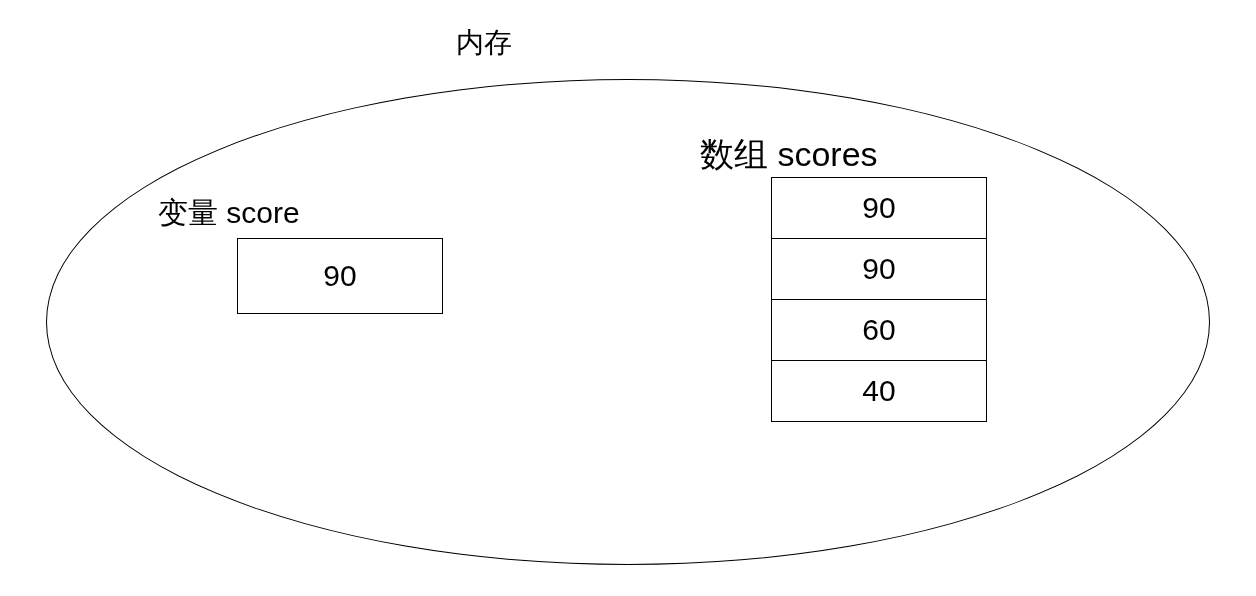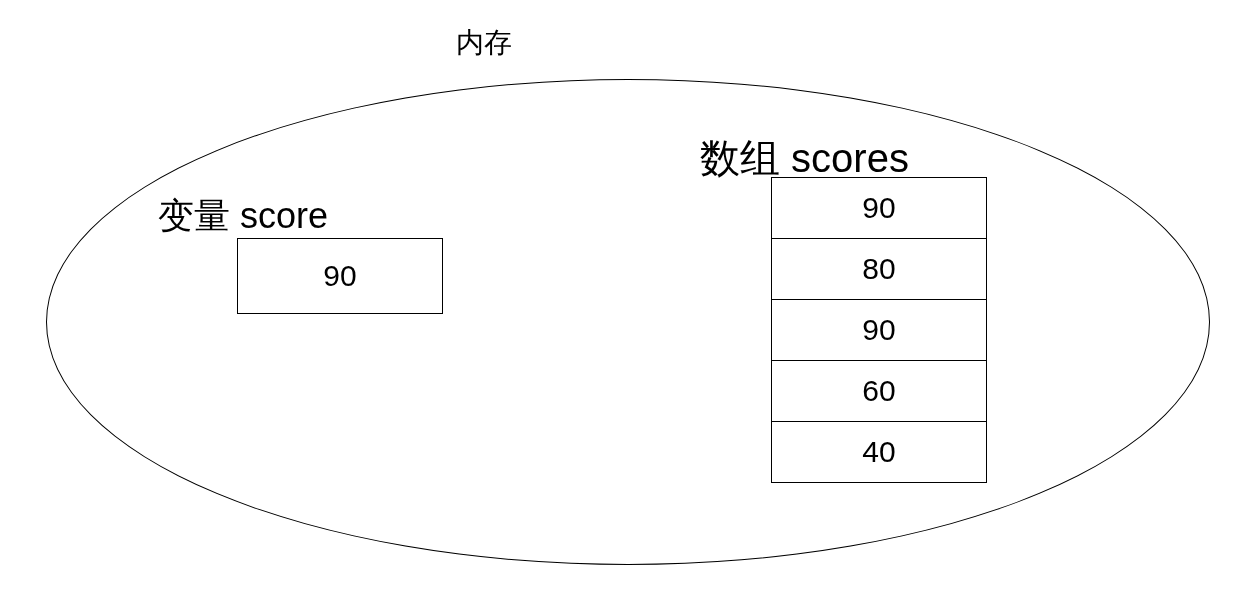--- a/index.html
+++ b/index.html
@@ -27,41 +27,41 @@
     left: 456px;
     top: 28px;
     font-size: 28px;
     line-height: 1.1;
     white-space: nowrap;
   }
   .var-label {
     position: absolute;
     left: 158px;
     top: 196px;
-    font-size: 36px;
+    font-size: 30px;
     line-height: 1.1;
     white-space: nowrap;
   }
   .var-box {
     position: absolute;
     left: 237px;
     top: 238px;
     width: 206px;
     height: 76px;
     border: 1px solid #000000;
     display: flex;
     align-items: center;
     justify-content: center;
     font-size: 30px;
   }
   .arr-label {
     position: absolute;
     left: 700px;
     top: 136px;
-    font-size: 40px;
+    font-size: 34px;
     line-height: 1.1;
     white-space: nowrap;
   }
   .arr-box {
     position: absolute;
     left: 771px;
     top: 177px;
     width: 216px;
   }
   .arr-cell {
@@ -91,23 +91,20 @@
     <span>90</span>
   </div>
 
   <div class="arr-label">数组 scores</div>
 
   <div class="arr-box">
     <div class="arr-cell">
       <span>90</span>
     </div>
     <div class="arr-cell">
-      <span>80</span>
-    </div>
-    <div class="arr-cell">
       <span>90</span>
     </div>
     <div class="arr-cell">
       <span>60</span>
     </div>
     <div class="arr-cell">
       <span>40</span>
     </div>
   </div>
 

